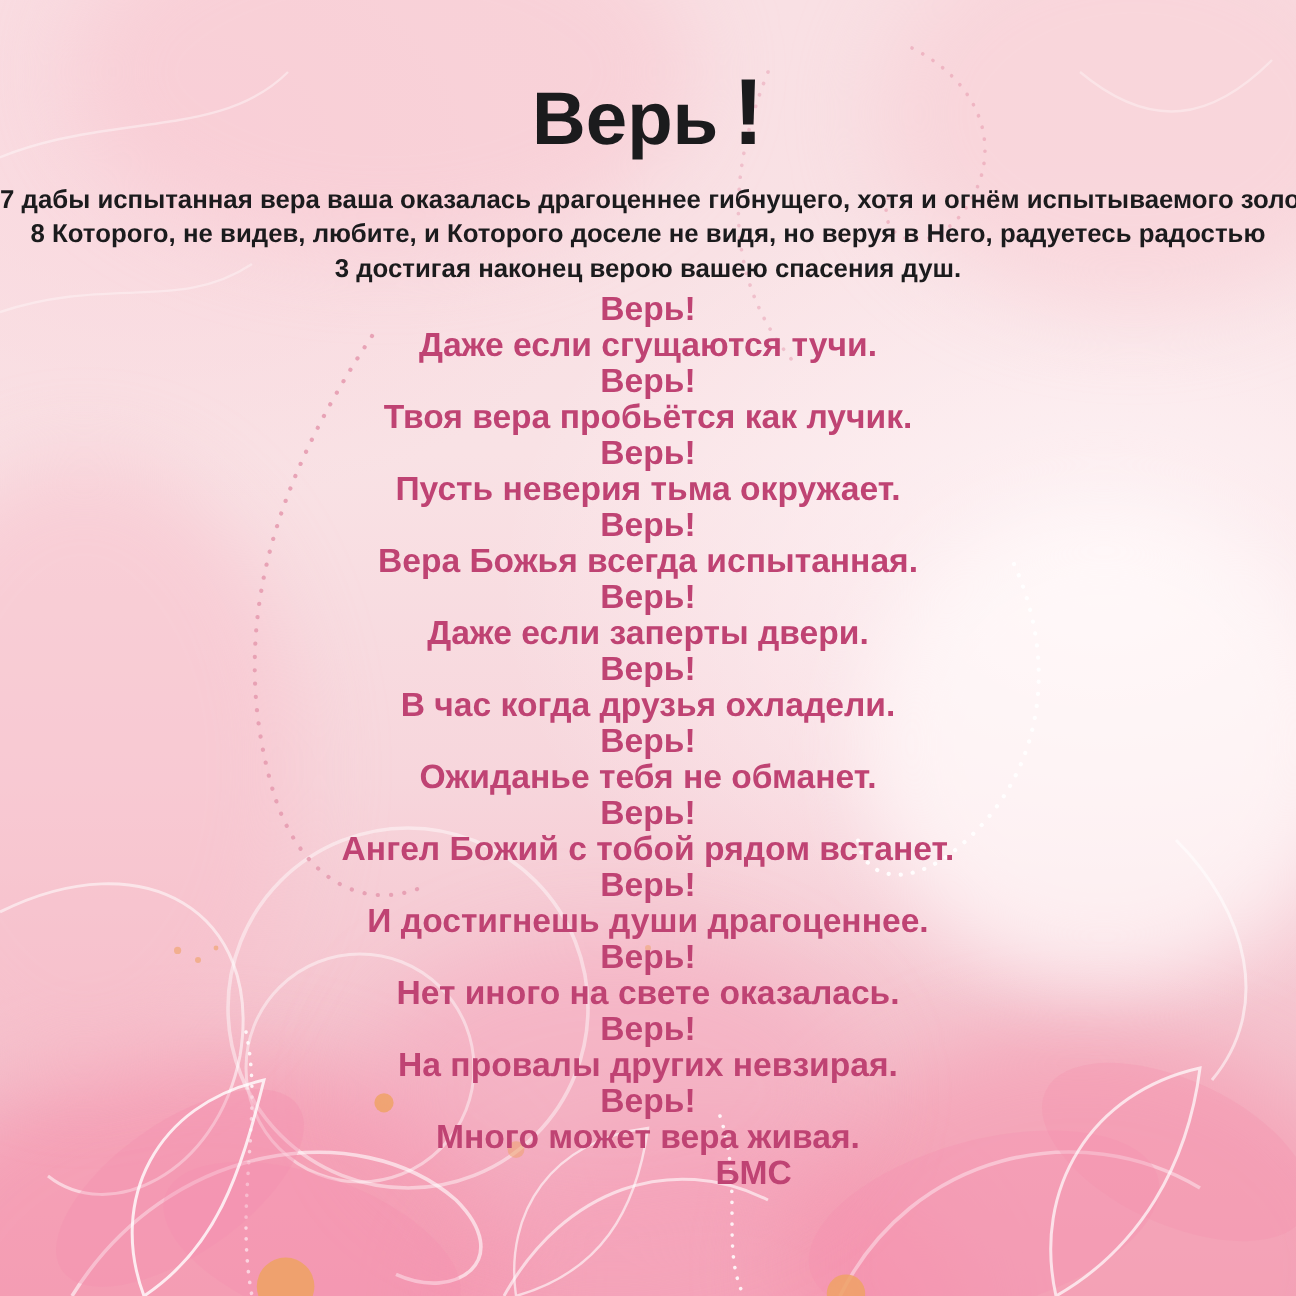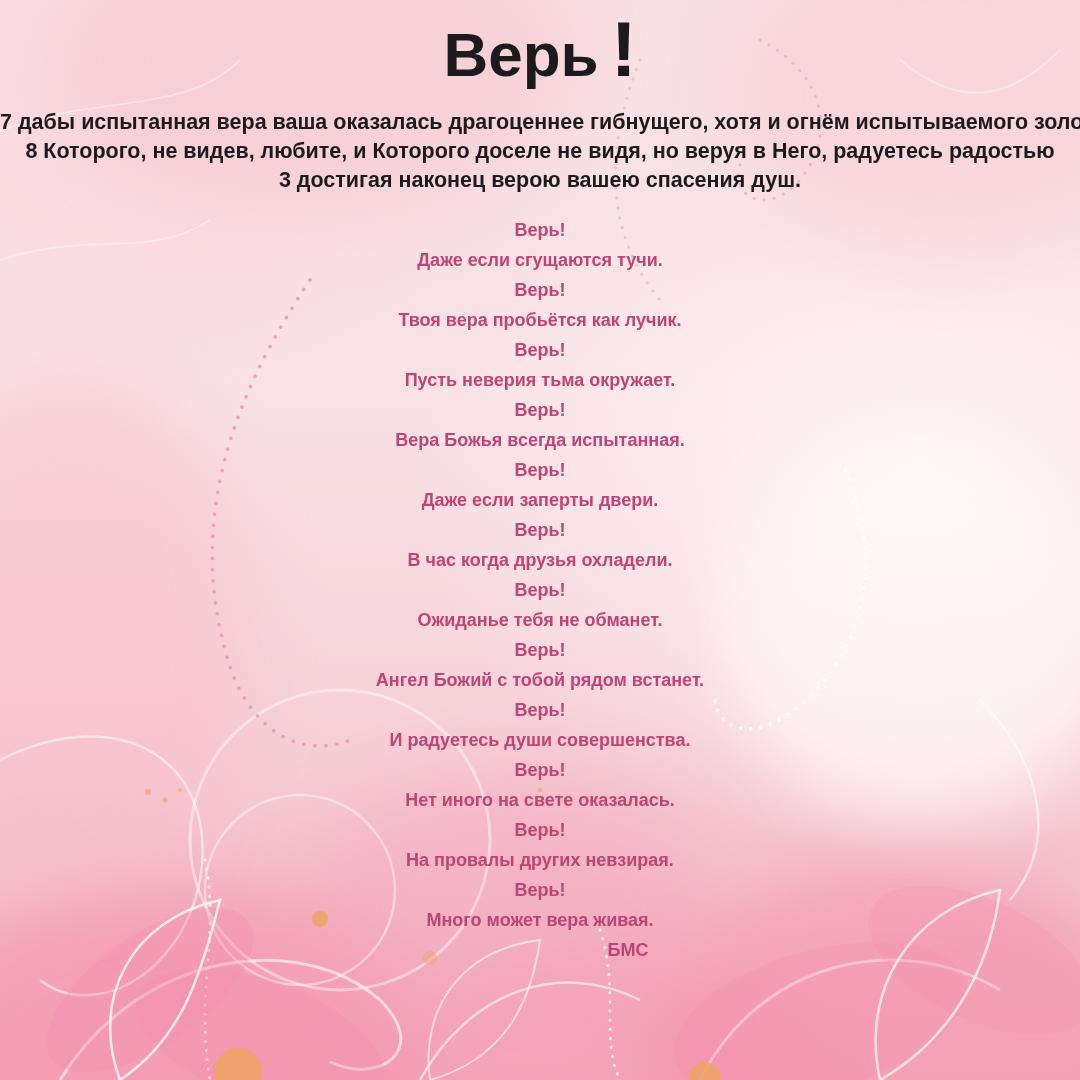--- a/index.html
+++ b/index.html
@@ -15,27 +15,27 @@
   .b1{left:-90px;top:880px;width:520px;height:360px;background:rgba(246,138,168,.55);}
   .b2{left:370px;top:950px;width:430px;height:300px;background:rgba(247,150,178,.5);}
   .b3{right:-70px;top:860px;width:500px;height:390px;background:rgba(246,143,170,.5);}
   .b4{left:-110px;top:380px;width:360px;height:520px;background:rgba(248,186,200,.45);}
   .b5{right:-80px;top:-70px;width:430px;height:330px;background:rgba(249,206,214,.6);}
   .b6{left:60px;top:-90px;width:520px;height:300px;background:rgba(248,199,207,.55);}
   .b7{right:-40px;top:420px;width:400px;height:400px;background:rgba(255,249,250,.7);}
   .b8{left:300px;top:780px;width:420px;height:260px;background:rgba(246,160,186,.4);}
   .flourish{position:absolute;left:0;top:0;z-index:2;}
   .content{position:absolute;inset:0;z-index:3;text-align:center;color:#1b1b1d;}
-  .title{padding-top:10px;line-height:1;}
+  .title{padding-top:10px;line-height:1;margin-top:44px;}
   .title .main{font-size:62px;font-weight:bold;}
   .title .bang{font-size:78px;font-weight:bold;margin-left:12px;}
   .scripture{margin-top:20px;font-size:21.5px;line-height:29px;font-weight:bold;}
   .scripture .line{white-space:nowrap;}
   .reference{margin-top:14px;font-size:21.5px;line-height:29px;font-weight:bold;}
-  .poem{margin-top:20px;font-size:18px;line-height:30px;font-weight:bold;color:#bf4373;}
+  .poem{margin-top:4px;font-size:28px;line-height:30px;font-weight:bold;color:#bf4373;}
   .poem .line{white-space:nowrap;}
   .signature{transform:translateX(88px);}
 </style>
 </head>
 <body>
 
 <div class="canvas">
 
   <div class="blob b1"></div>
   <div class="blob b2"></div>
@@ -112,21 +112,21 @@
       <div class="line">Вера Божья всегда испытанная.</div>
       <div class="line">Верь!</div>
       <div class="line">Даже если заперты двери.</div>
       <div class="line">Верь!</div>
       <div class="line">В час когда друзья охладели.</div>
       <div class="line">Верь!</div>
       <div class="line">Ожиданье тебя не обманет.</div>
       <div class="line">Верь!</div>
       <div class="line">Ангел Божий с тобой рядом встанет.</div>
       <div class="line">Верь!</div>
-      <div class="line">И радуетесь души совершенства.</div>
+      <div class="line">И достигнешь души драгоценнее.</div>
       <div class="line">Верь!</div>
       <div class="line">Нет иного на свете оказалась.</div>
       <div class="line">Верь!</div>
       <div class="line">На провалы других невзирая.</div>
       <div class="line">Верь!</div>
       <div class="line">Много может вера живая.</div>
       <div class="line signature">БМС</div>
     </div>
 
   </div>

